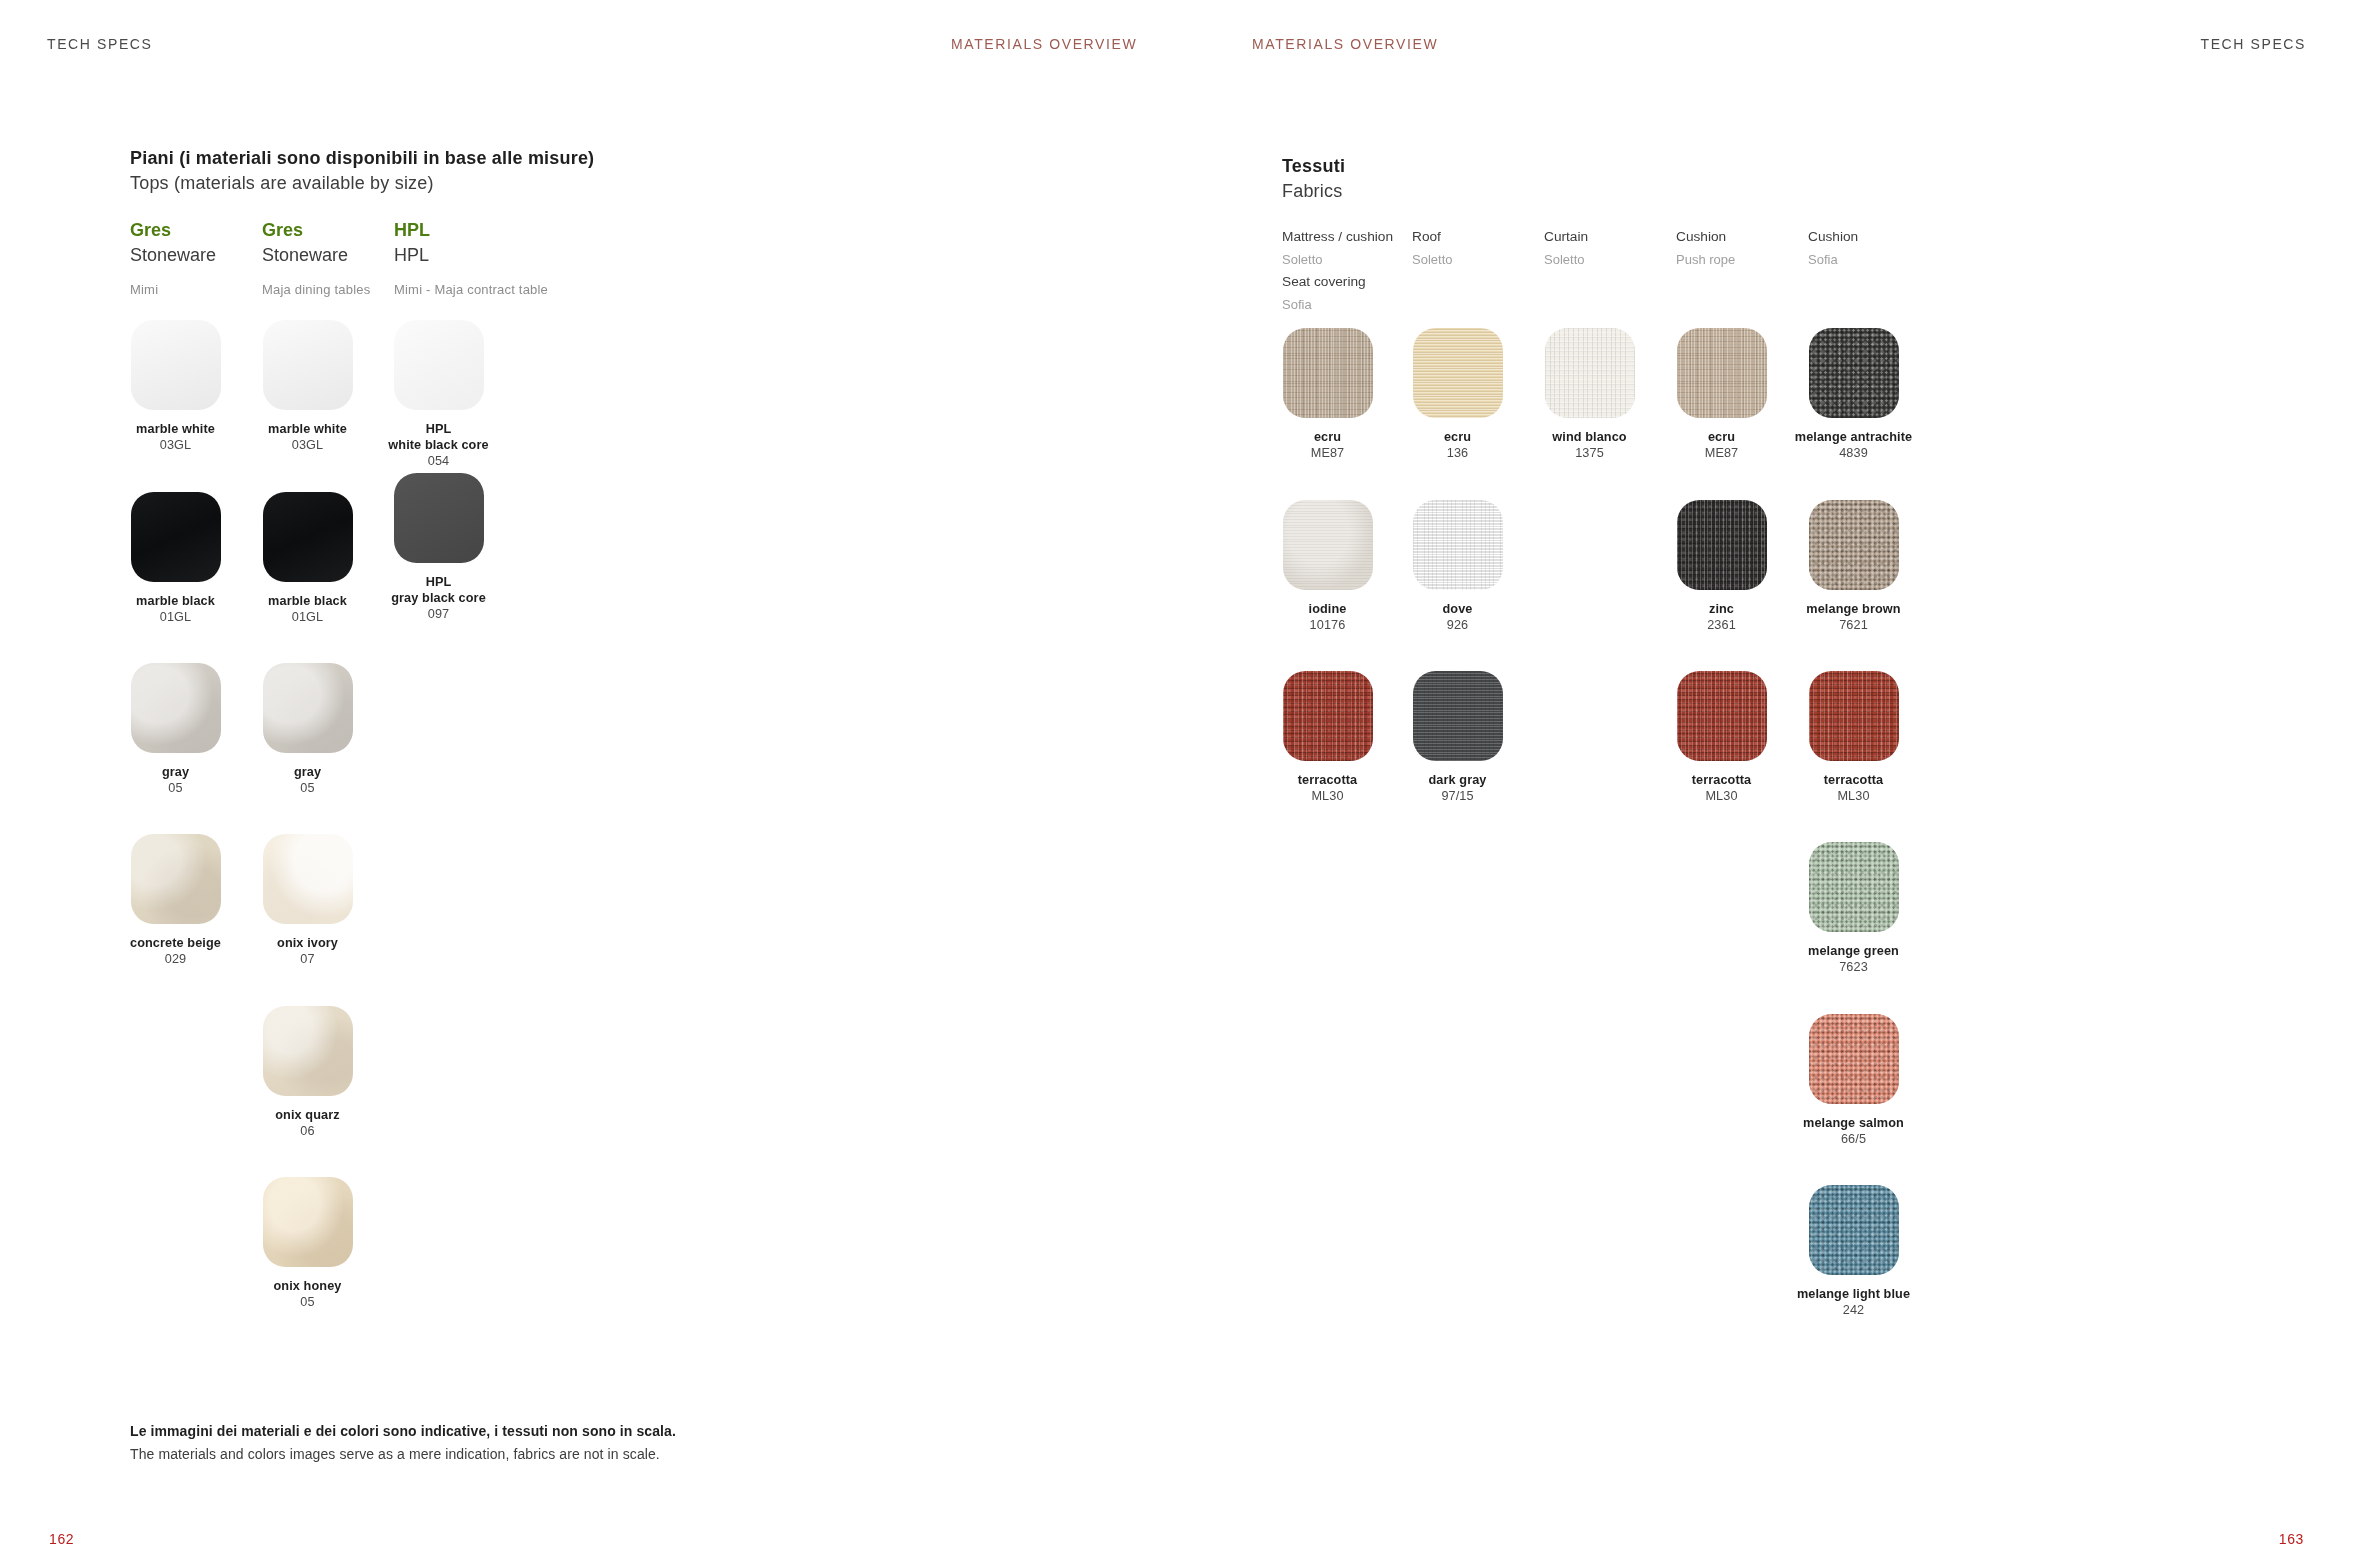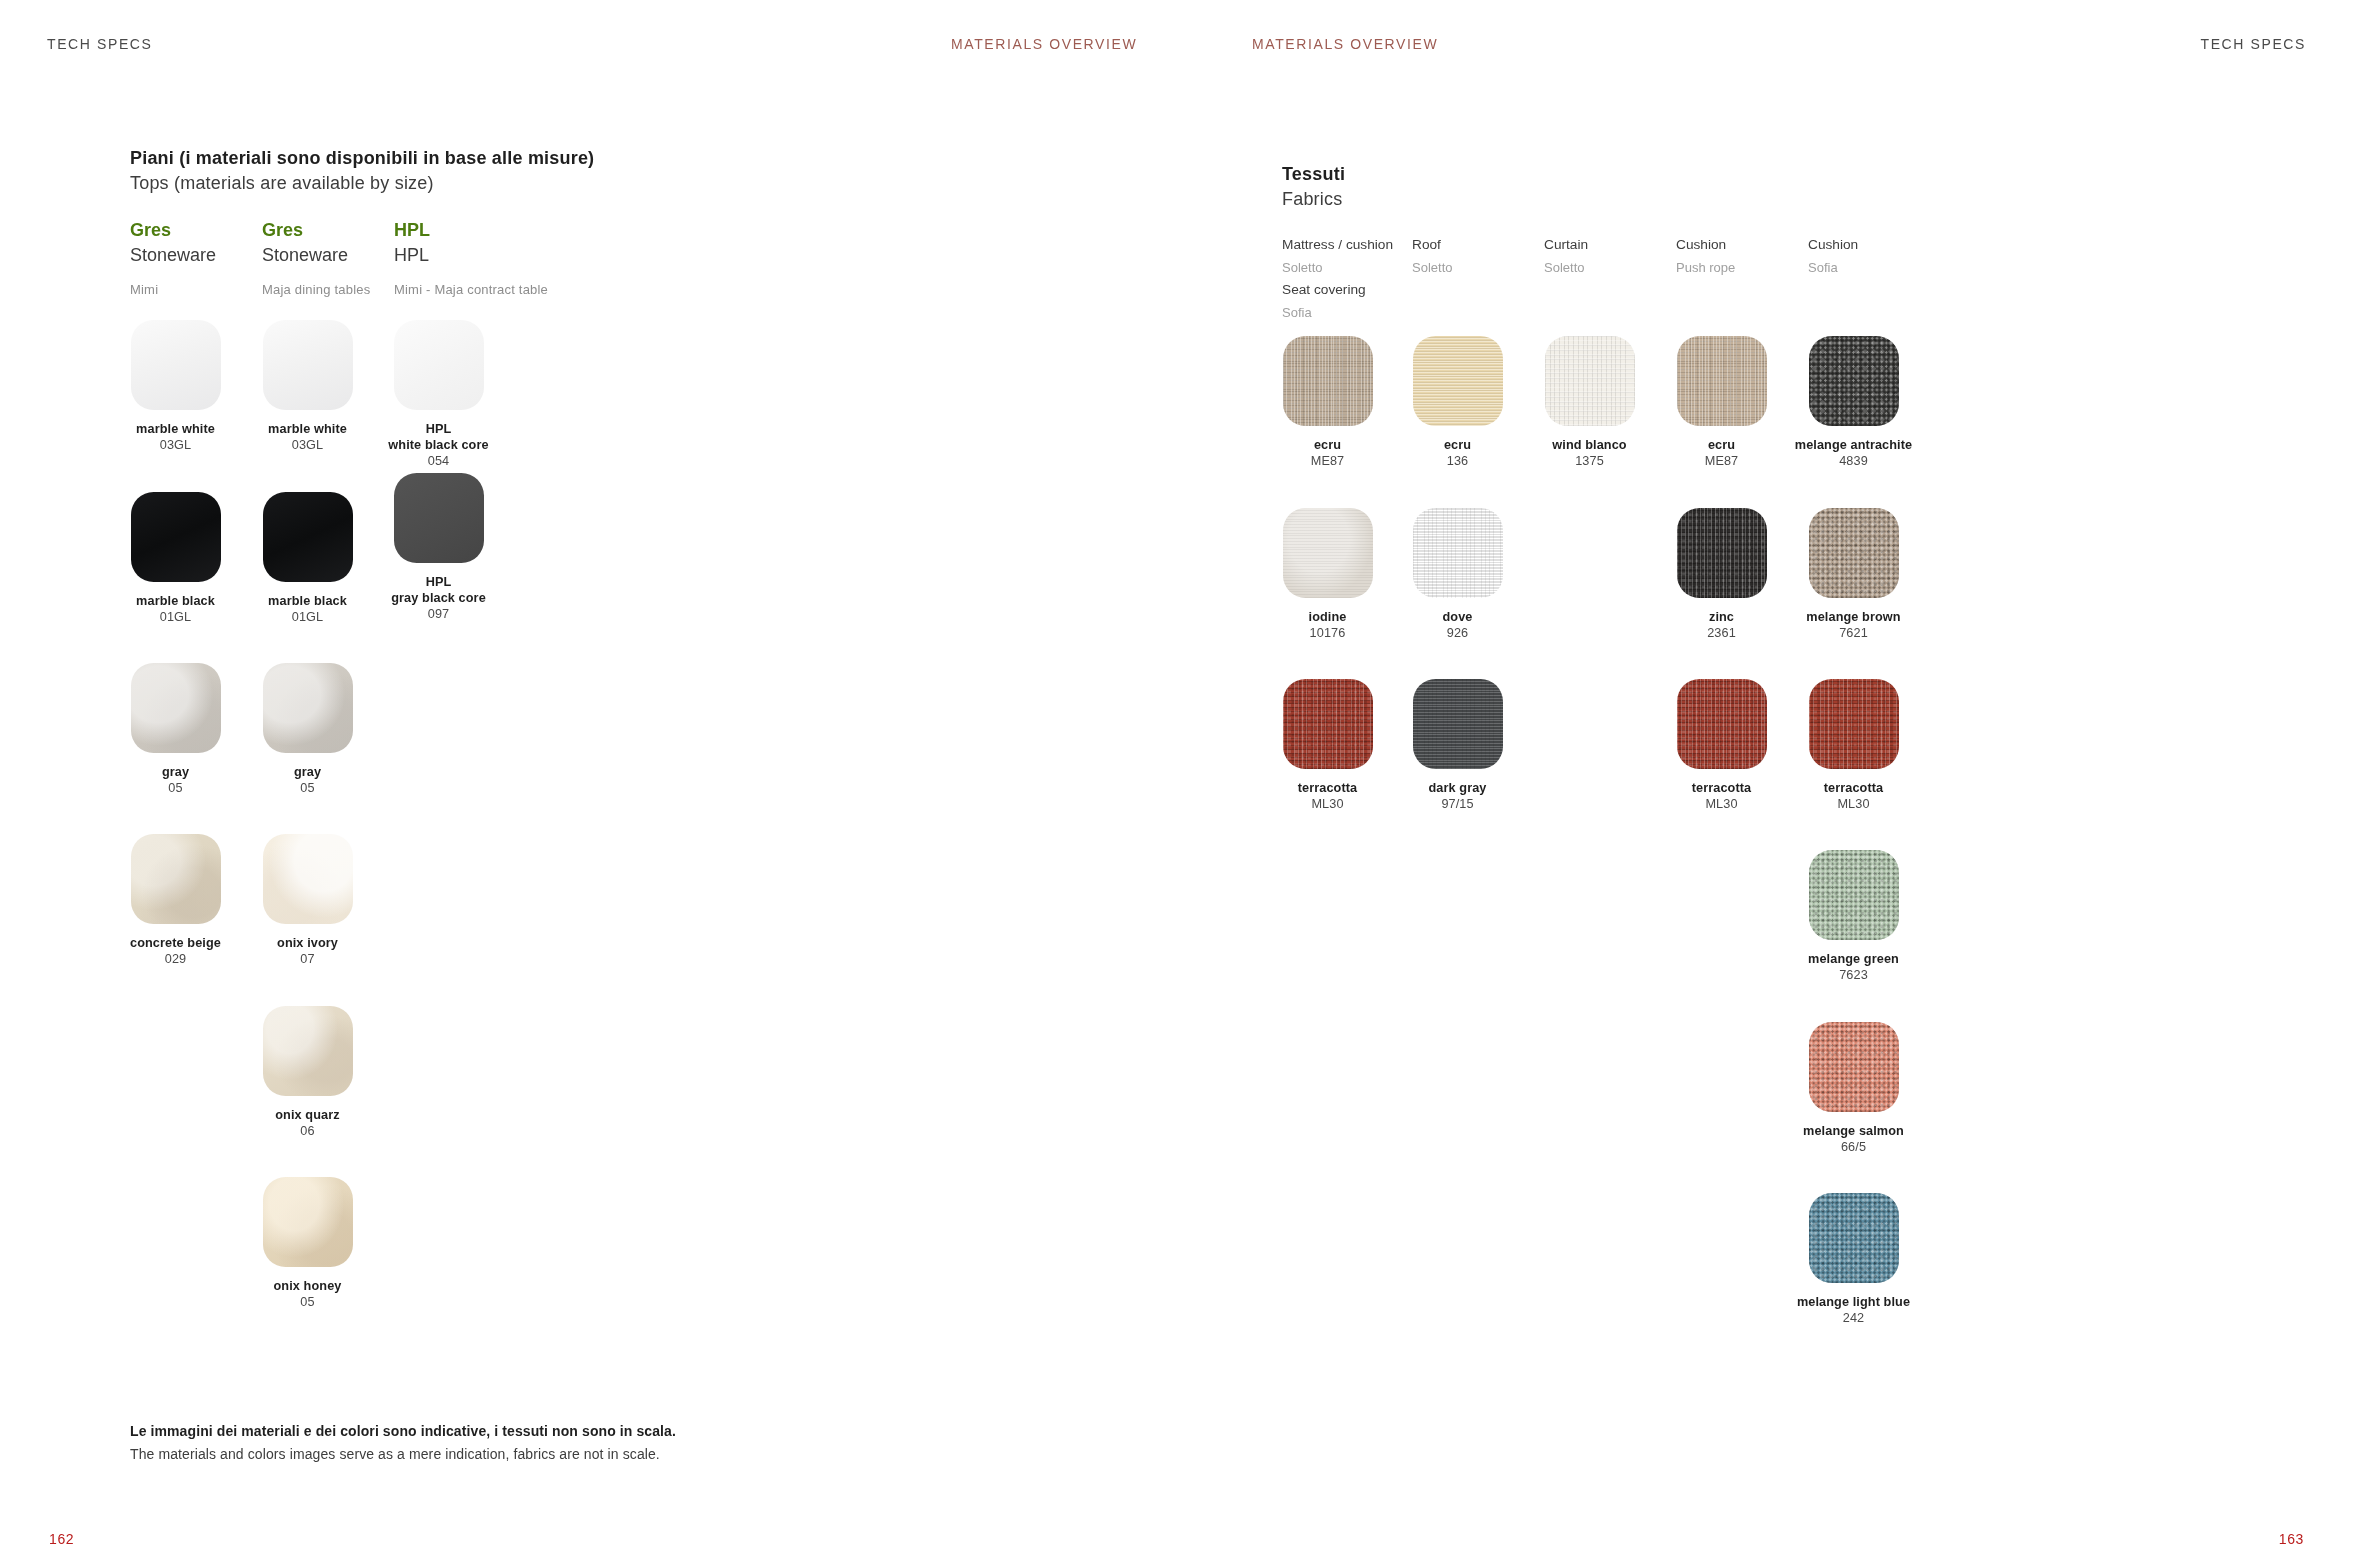--- a/index.html
+++ b/index.html
@@ -24,21 +24,21 @@
   }
   .runhead.dark  { color: #4a4a4a; }
   .runhead.accent{ color: #9d5b52; text-align: center; }
   .rh-left   { left: 47px; }
   .rh-midl   { left: 951px; }
   .rh-midr   { left: 1252px; }
   .rh-right  { right: 47px; }
 
   
   .page-left  { position: absolute; left: 0;    top: 0; width: 1177px; height: 1567px; }
-  .page-right { position: absolute; left: 1177px;top: 16px; width: 1176px; height: 1129px; }
+  .page-right { position: absolute; left: 1177px;top: 8px; width: 1176px; height: 1129px; }
 
   
   .sec-title {
     position: absolute;
     font-size: 18px;
     line-height: 24.5px;
     letter-spacing: 0.2px;
   }
   .sec-title .it { font-weight: 700; color: #1f1f1f; display: block; }
   .sec-title .en { font-weight: 400; color: #3d3d3d; display: block; }

